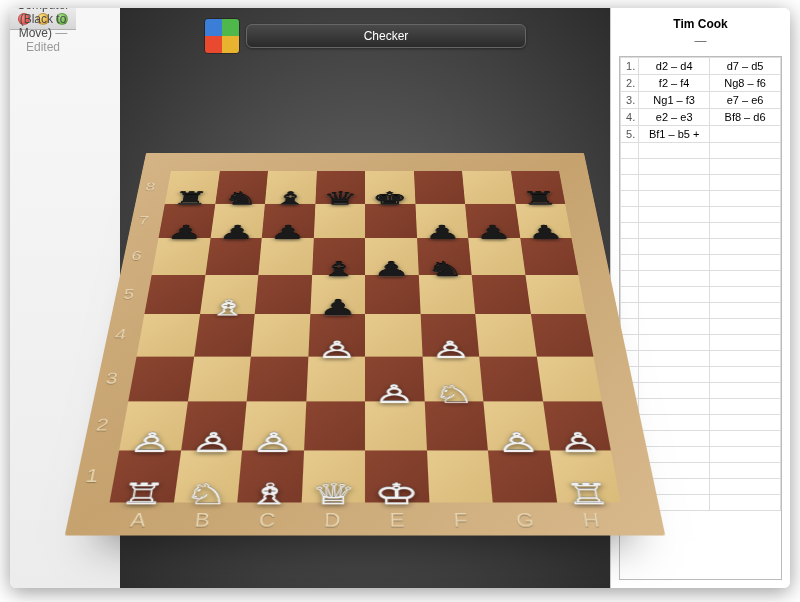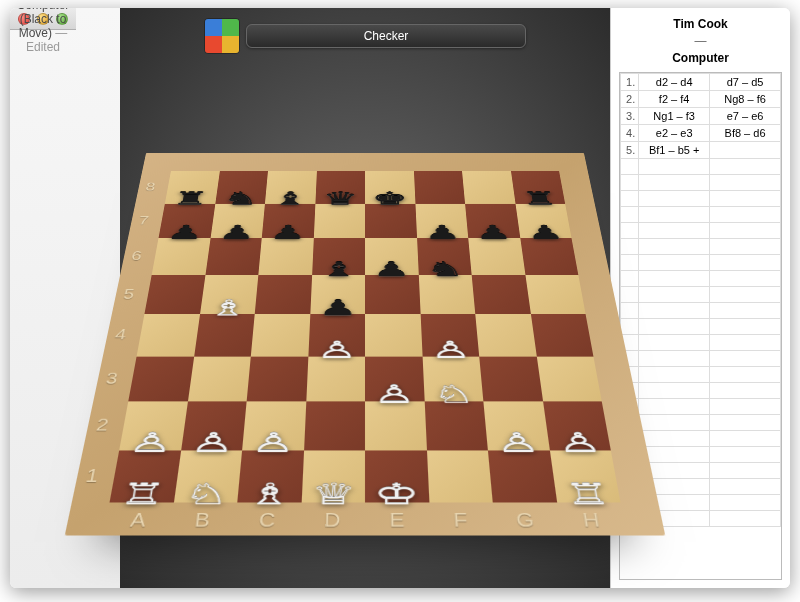--- a/index.html
+++ b/index.html
@@ -333,21 +333,20 @@
               <div class="pc white" style="left: 230px; bottom: -6px;">♔</div>
               <div class="pc white" style="left: 402.5px; bottom: -6px;">♖</div>
             </div>
         </div>
       </div>
     </div>
     <div class="sidebar">
       <div class="players">
         <div>Tim Cook</div>
         <div class="vs">—</div>
-        <div>Computer</div>
       </div>
       <div class="moves">
         <table>
             <tbody id="move-tbody">
               <tr>
                 <td class="num">1.</td>
                 <td class="mv">d2  –  d4</td>
                 <td class="mv">d7  –  d5</td>
               </tr>
               <tr>

